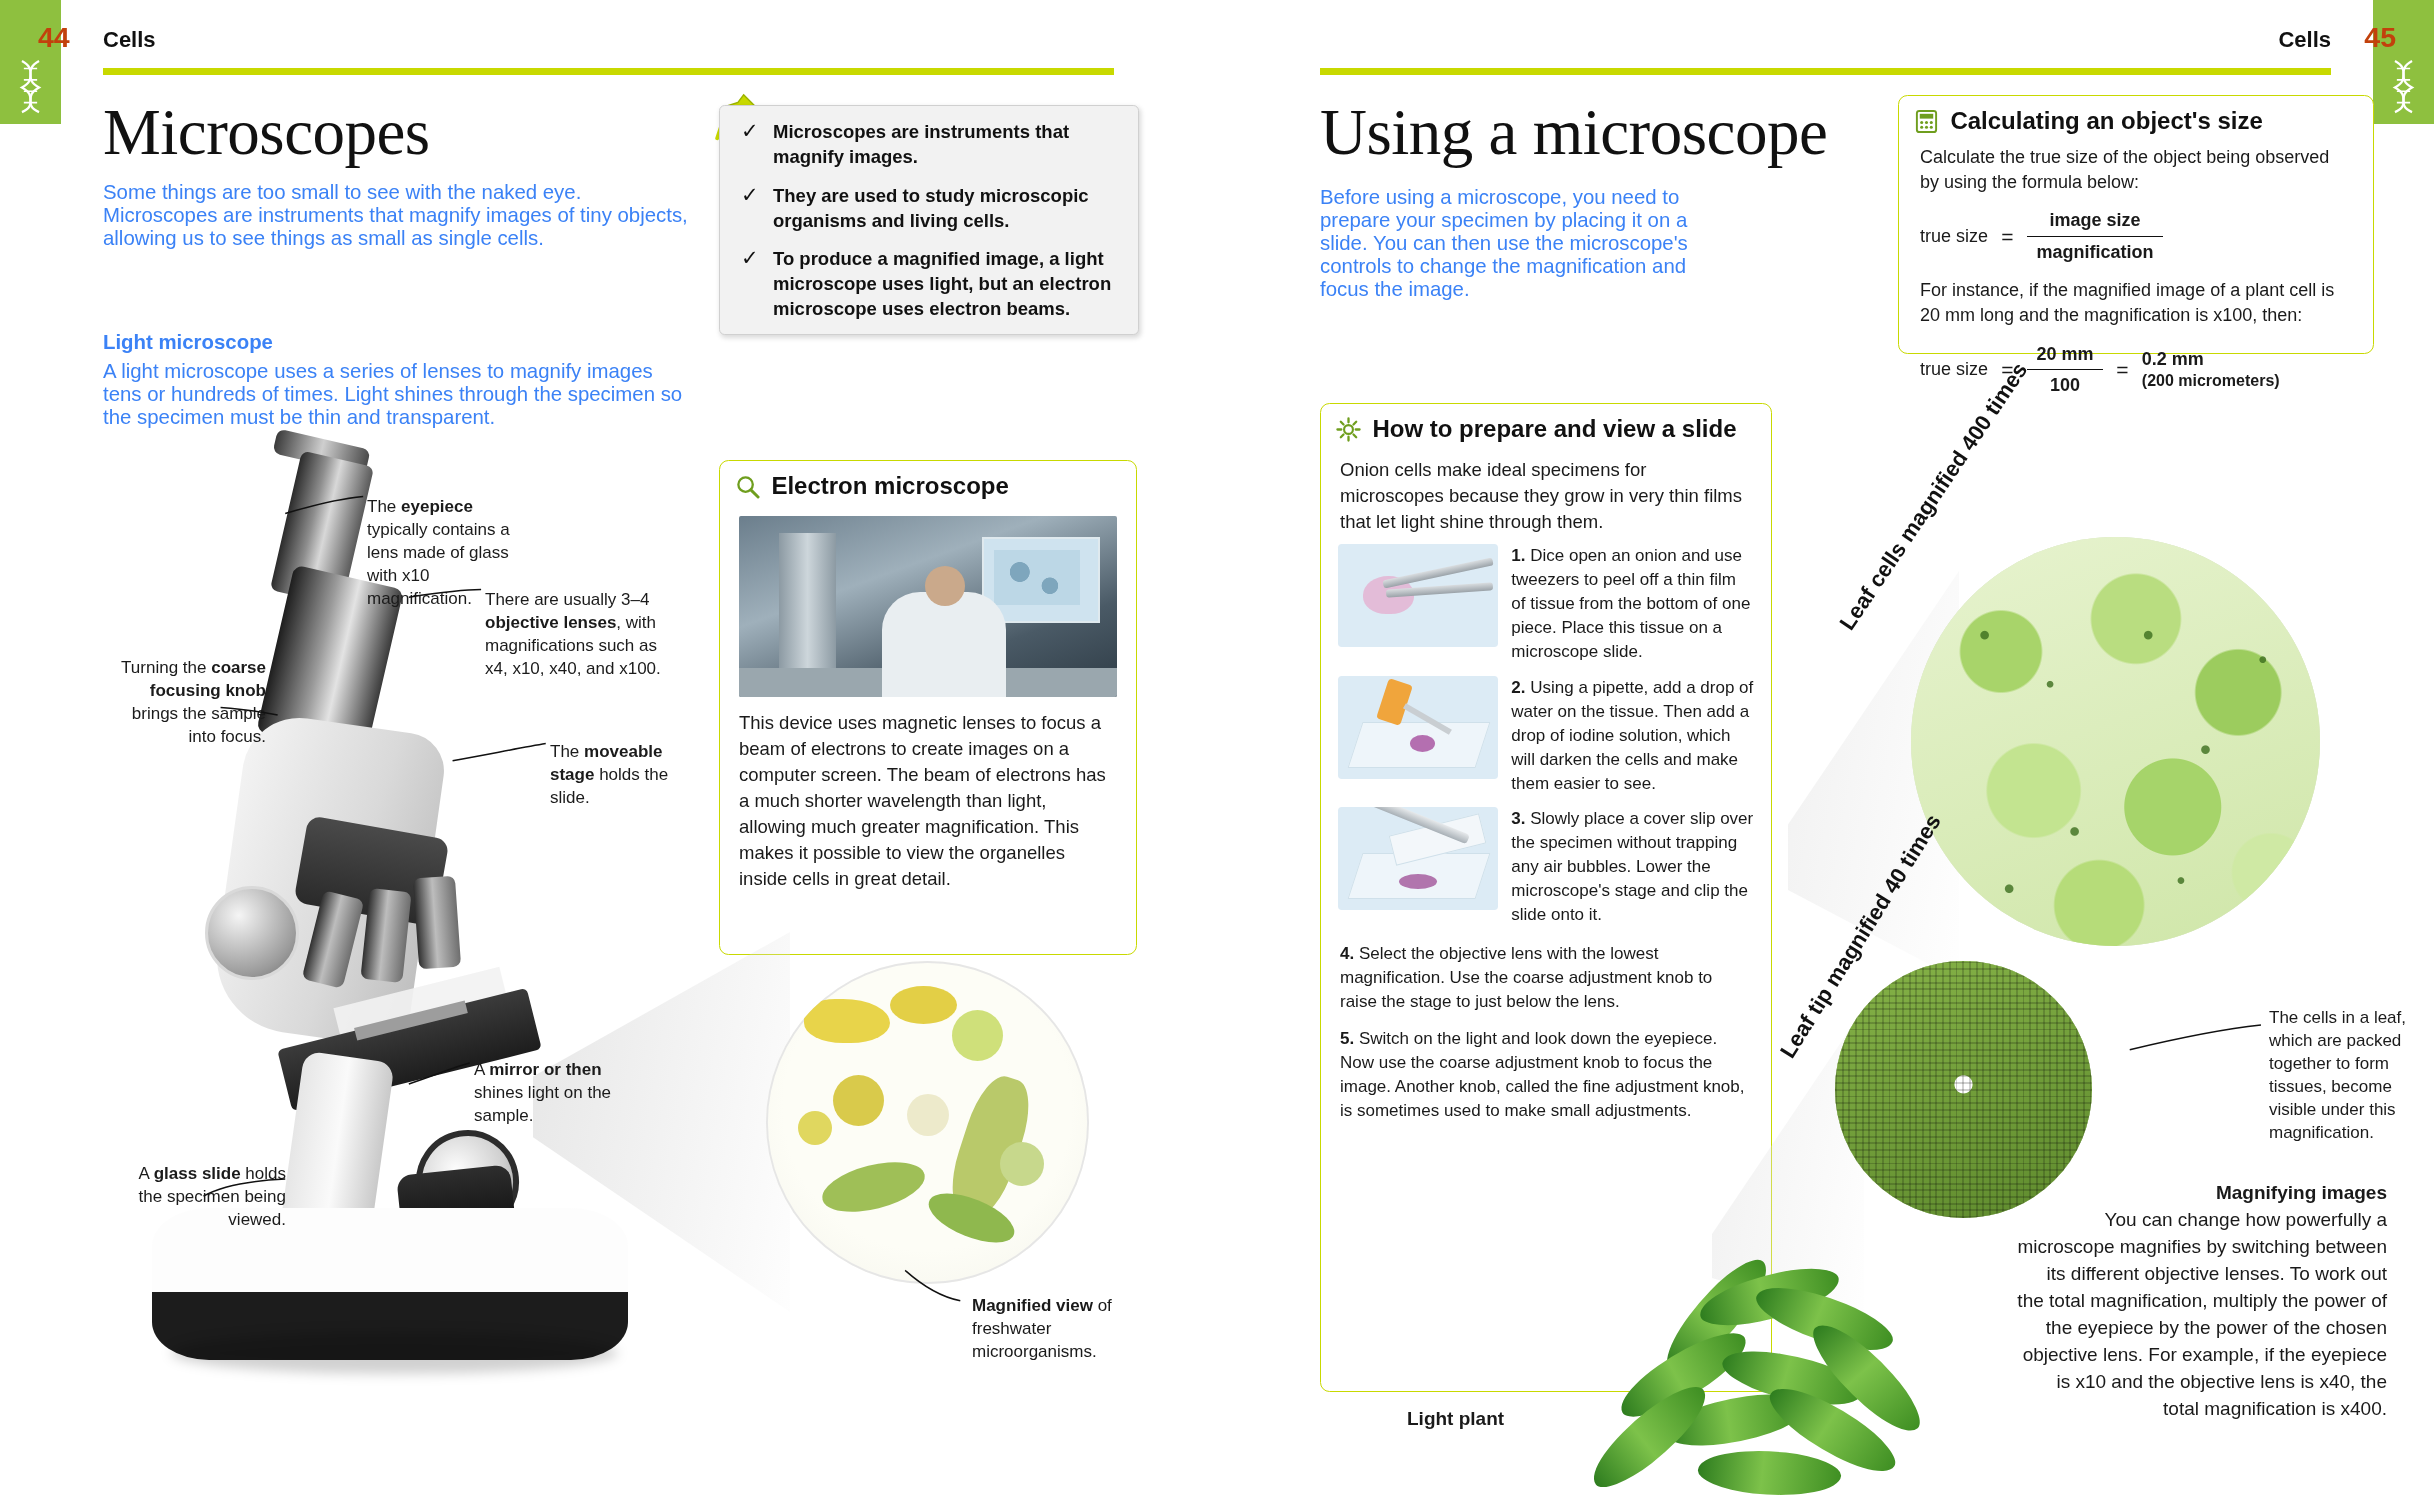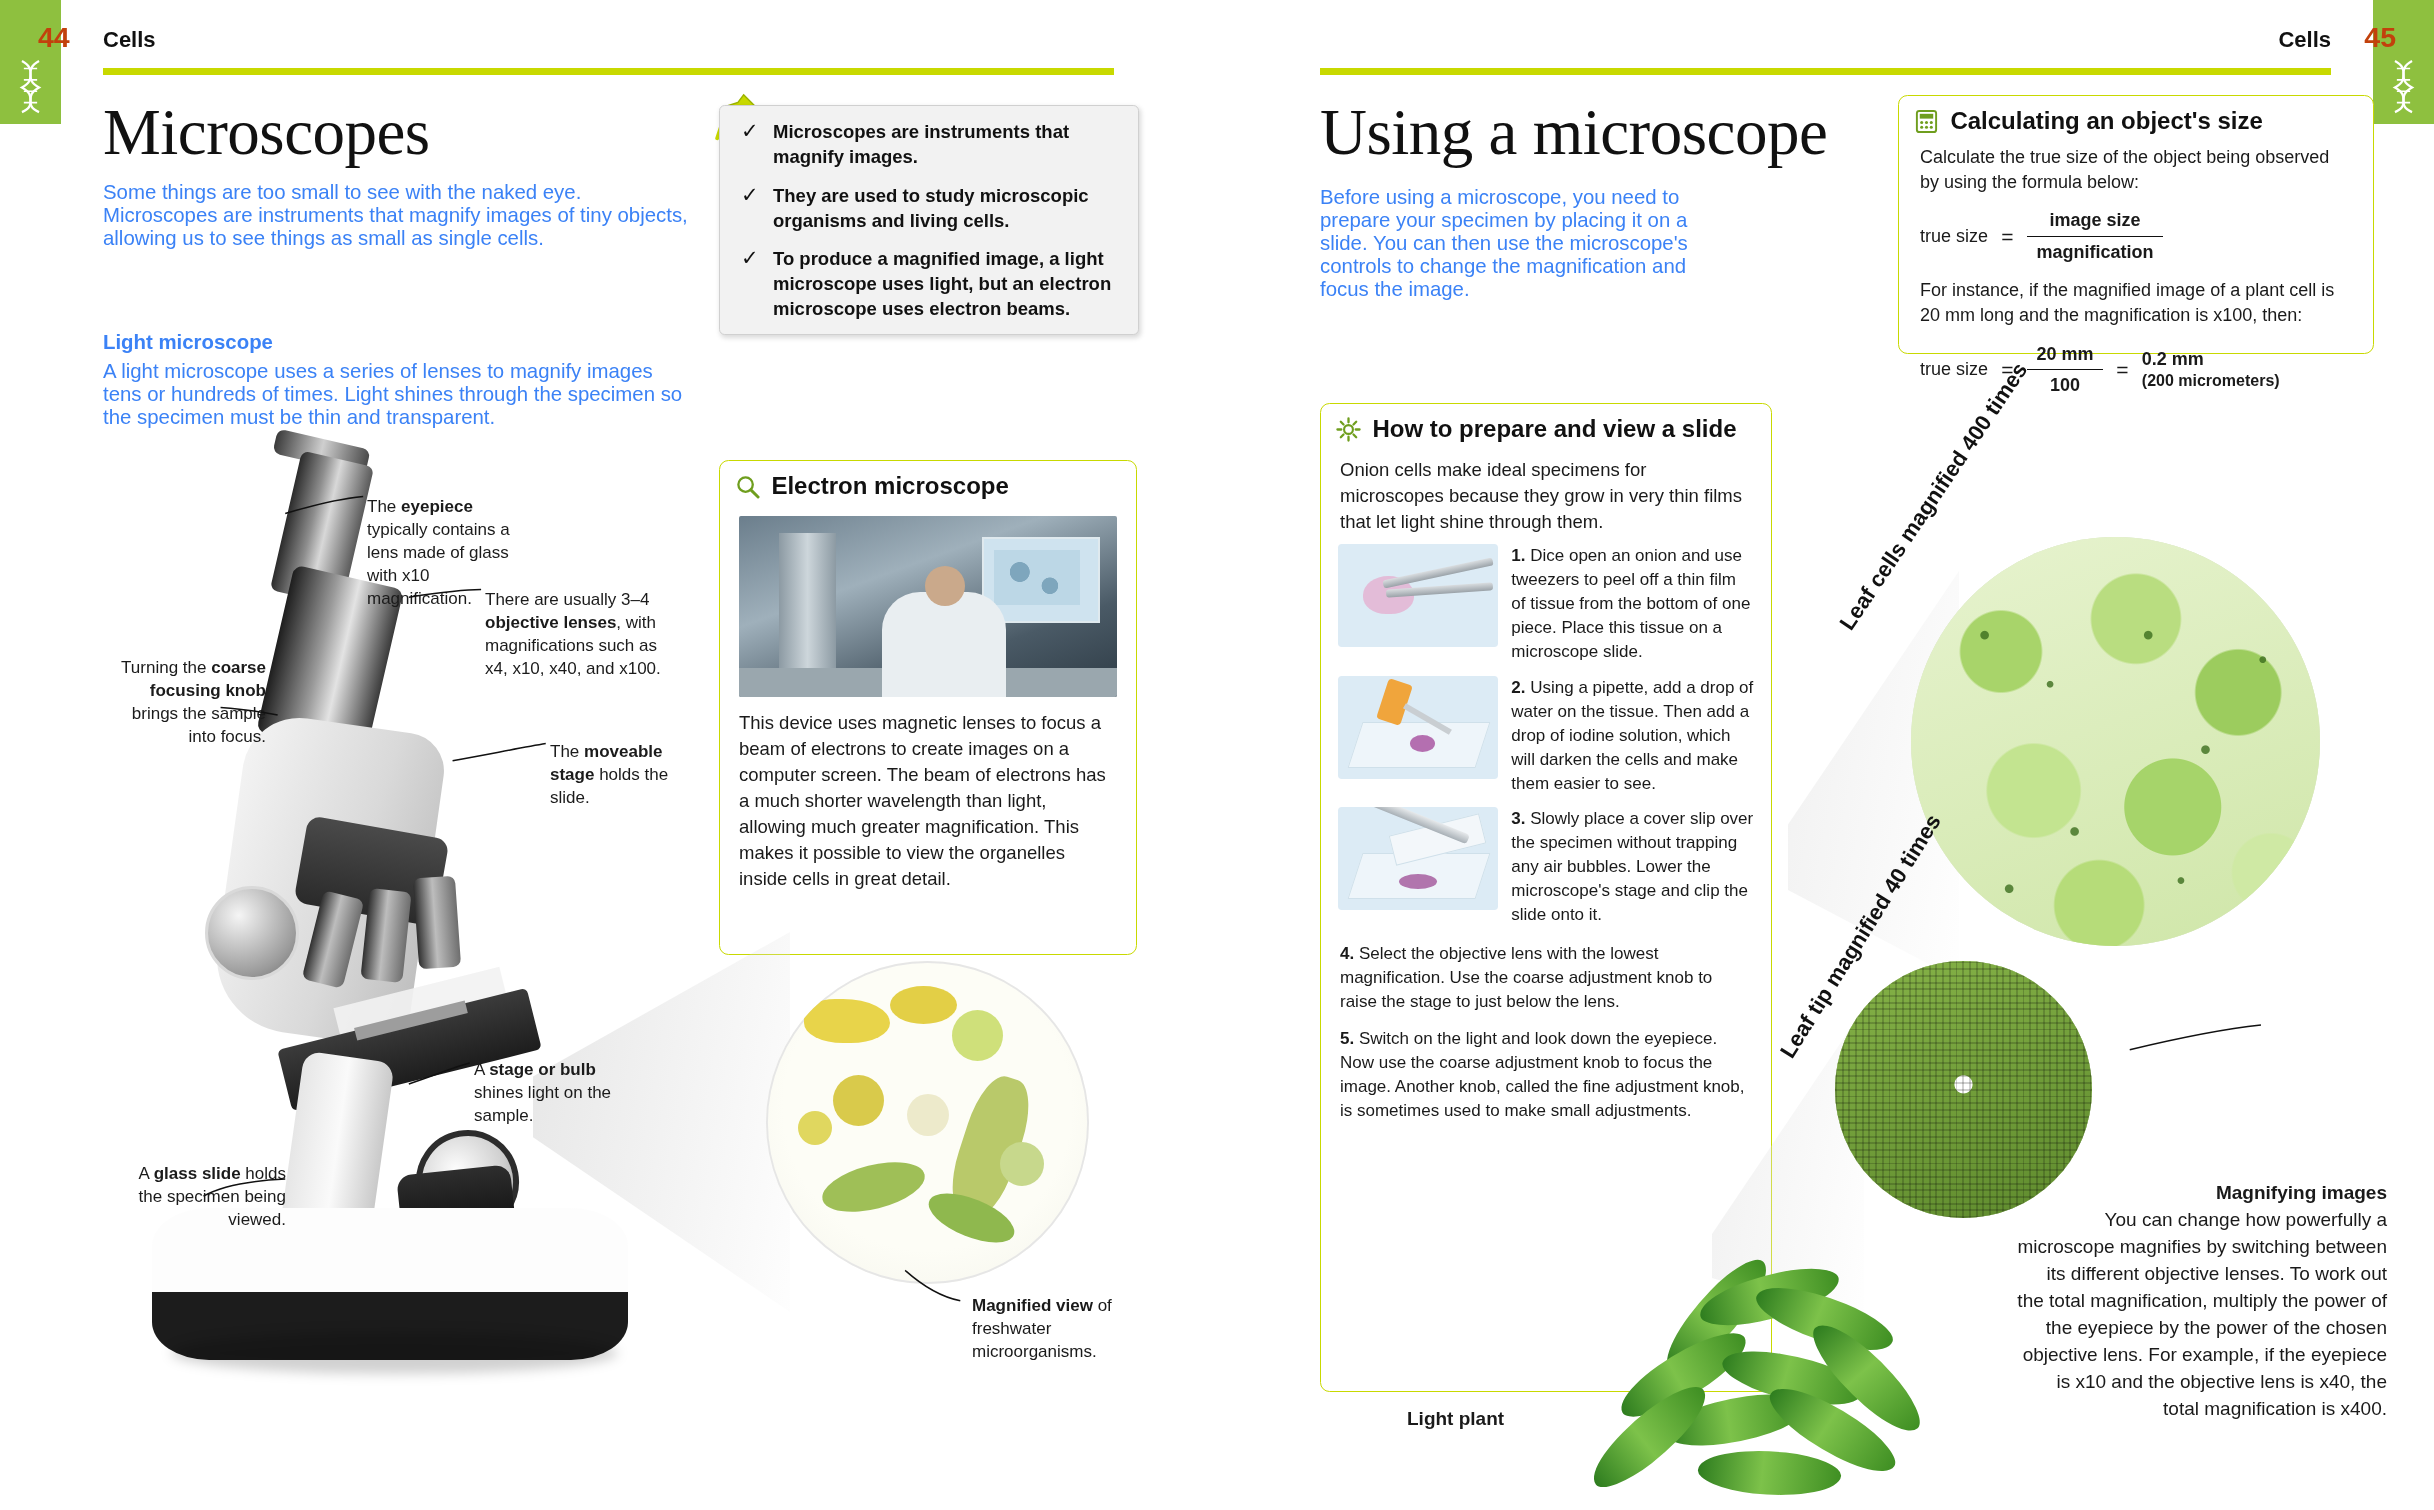--- a/index.html
+++ b/index.html
@@ -381,21 +381,21 @@
     <div class="caption" style="left:485px; top:588px; width:181px;">
       <span>There are usually 3–4 <b>objective lenses</b>, with magnifications such as x4, x10, x40, and x100.</span>
     </div>
     <div class="caption" style="left:114px; top:656px; width:152px; text-align:right;">
       <span>Turning the <b>coarse focusing knob</b> brings the sample into focus.</span>
     </div>
     <div class="caption" style="left:550px; top:740px; width:143px;">
       <span>The <b>moveable stage</b> holds the slide.</span>
     </div>
     <div class="caption" style="left:474px; top:1058px; width:152px;">
-      <span>A <b>stage or bulb</b> shines light on the sample.</span>
+      <span>A <b>mirror or then</b> shines light on the sample.</span>
     </div>
     <div class="caption" style="left:124px; top:1162px; width:162px; text-align:right;">
       <span>A <b>glass slide</b> holds the specimen being viewed.</span>
     </div>
     <div class="mag-view-cap">
       <span><b>Magnified view</b> of freshwater microorganisms.</span>
     </div>
 
     <svg style="position:absolute;left:0;top:0;width:1217px;height:1510px;pointer-events:none" viewBox="0 0 1280 1588" width="1217" height="1510">
       <path d="M300 540 C 340 528, 360 524, 382 522" stroke="#111" stroke-width="1.6" fill="none"></path>
@@ -549,20 +549,21 @@
           radial-gradient(circle at 66% 84%, rgba(60,110,30,.8) 0 2.9px, transparent 3.8px),
           radial-gradient(circle at 24% 86%, rgba(60,110,30,.8) 0 3.8px, transparent 4.8px),
           radial-gradient(circle at 86% 30%, rgba(60,110,30,.8) 0 2.9px, transparent 3.8px);"></div>
     </div>
 
     <div class="leaf40" style="left:618px;"></div>
 
     <div class="rot-label" style="left:639px; top:609px; transform:rotate(-56deg);">Leaf cells magnified 400 times</div>
     <div class="rot-label" style="left:580px; top:1037px; transform:rotate(-58deg);">Leaf tip magnified 40 times</div>
 
+    <div class="caption" style="left:1052px; top:1006px; width:152px;">The cells in a leaf, which are packed together to form tissues, become visible under this magnification.</div>
     <svg style="position:absolute;left:0;top:0;width:1217px;height:1510px;pointer-events:none" viewBox="0 0 1280 1588" width="1217" height="1510">
       <path d="M1098 1078 C 1060 1082, 1010 1092, 960 1104" stroke="#111" stroke-width="1.6" fill="none"></path>
     </svg>
 
     <div class="right-col-text" style="left:799px; top:1179px; width:371px;">
       <div class="magnify-head">Magnifying images</div>
       <div>You can change how powerfully a microscope magnifies by switching between its different objective lenses. To work out the total magnification, multiply the power of the eyepiece by the power of the chosen objective lens. For example, if the eyepiece is x10 and the objective lens is x40, the total magnification is x400.</div>
     </div>
 
     <div class="elodea" style="left:304px; top:1265px;">

